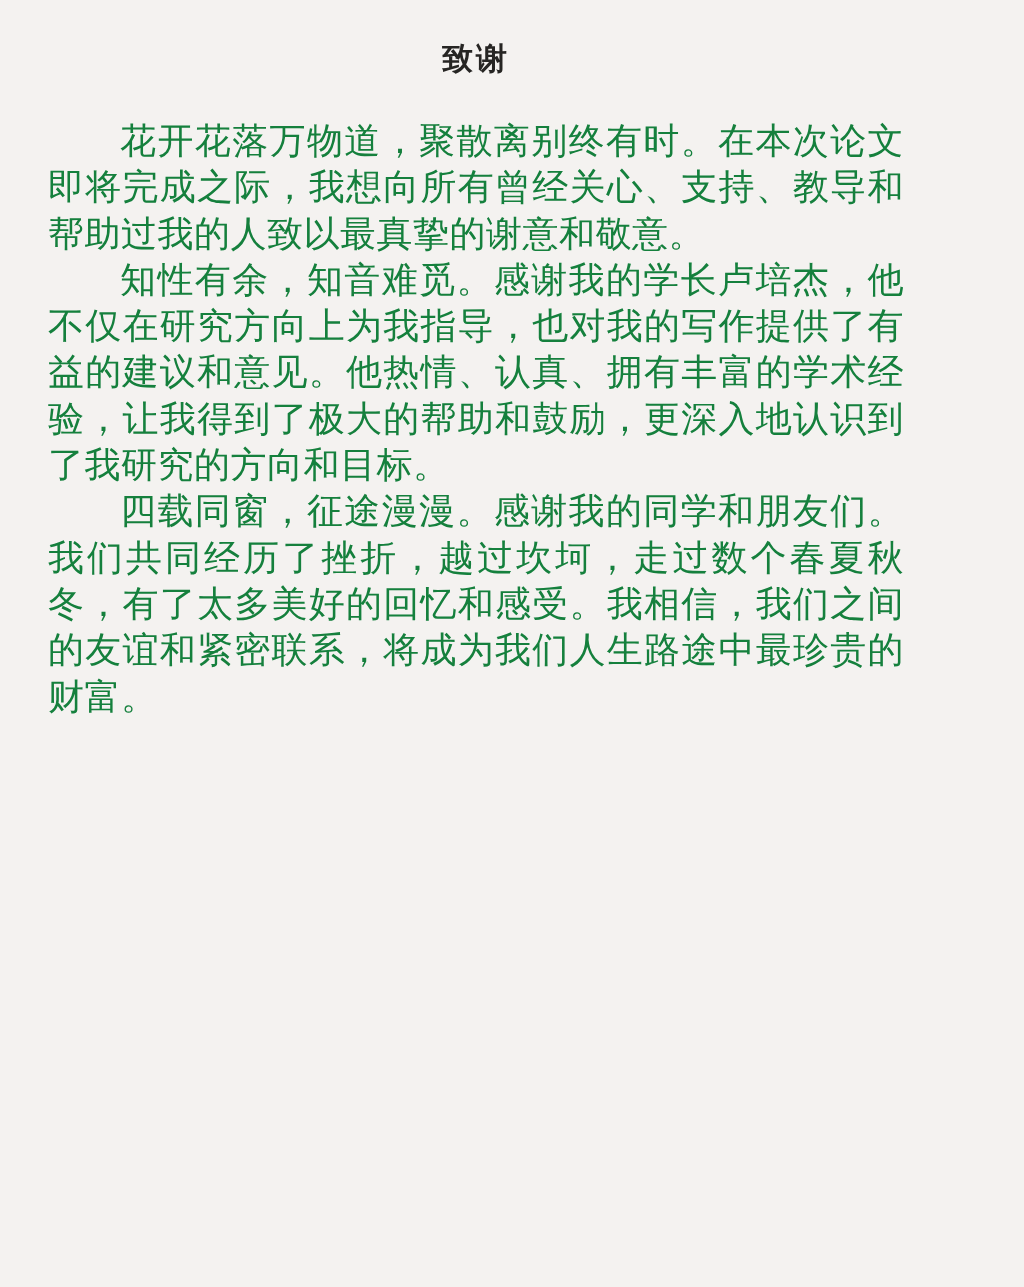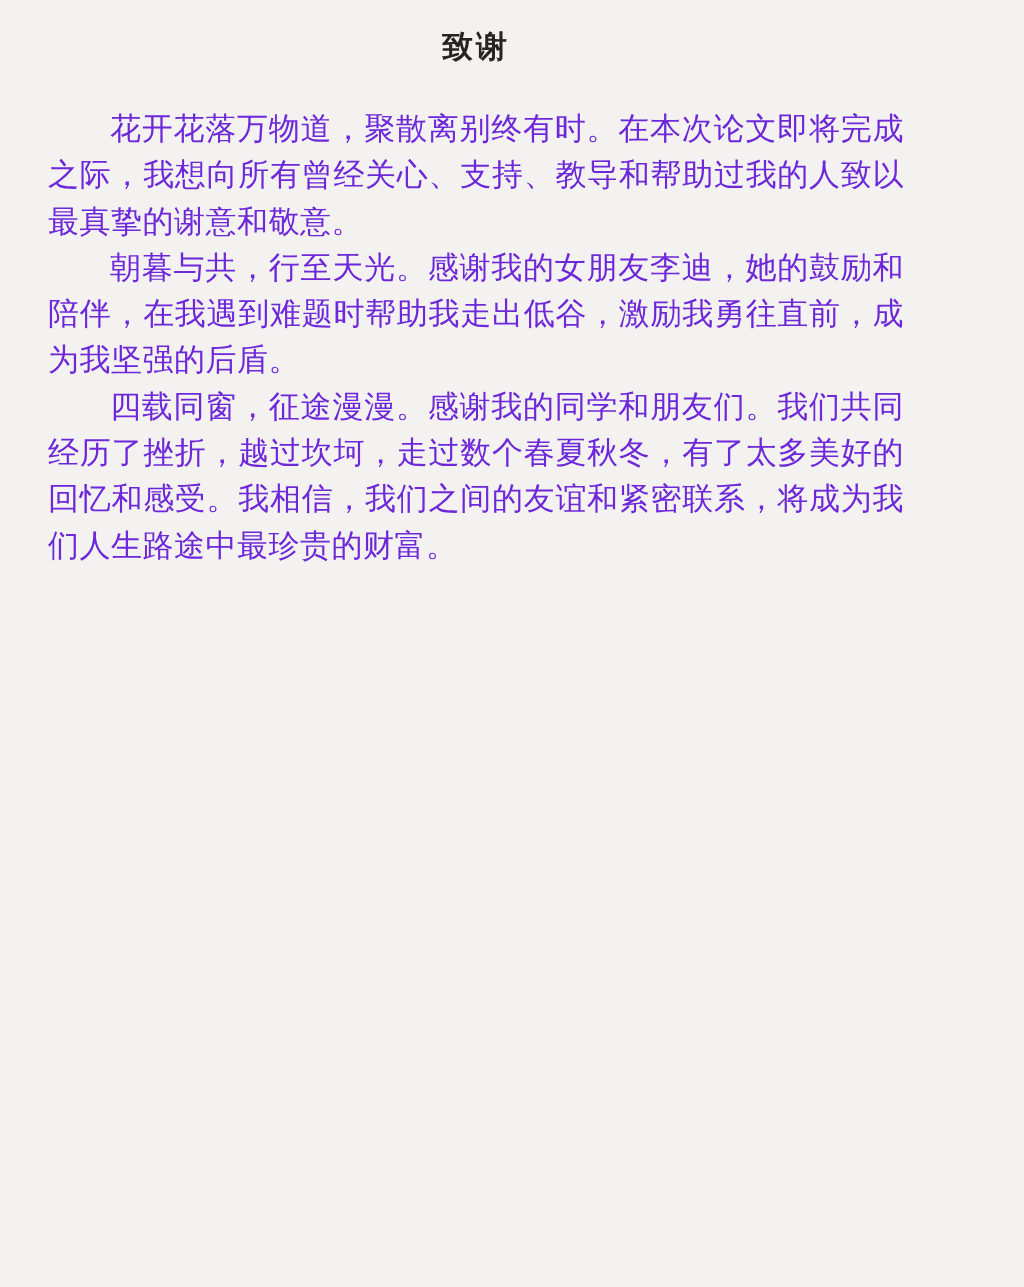--- a/index.html
+++ b/index.html
@@ -10,47 +10,47 @@
     width: 1024px;
     height: 1287px;
     background: #f4f2f0;
     font-family: "Liberation Sans", "DejaVu Sans", sans-serif;
     overflow: hidden;
   }
   .page {
     box-sizing: border-box;
     width: 952px;
     height: 1287px;
-    padding: 26px 48px 20px 48px;
+    padding: 38px 48px 20px 48px;
   }
   .doc-title {
     margin: 0 0 38px 0;
     text-align: center;
     font-size: 31px;
     font-weight: 700;
     letter-spacing: 3px;
     color: #262523;
   }
   .content p {
     margin: 0;
-    font-size: 31px;
+    font-size: 36px;
     line-height: 46.3px;
     font-weight: 500;
-    color: #6d28d9;
+    color: #15803d;
     text-align: justify;
     text-justify: inter-ideograph;
     text-indent: 2em;
     letter-spacing: 0.5px;
   }
 </style>
 </head>
 <body>
 
 <div class="page">
   <h1 class="doc-title">致谢</h1>
 
   <div class="content">
     <p>花开花落万物道，聚散离别终有时。在本次论文即将完成之际，我想向所有曾经关心、支持、教导和帮助过我的人致以最真挚的谢意和敬意。</p>
-    <p>朝暮与共，行至天光。感谢我的女朋友李迪，她的鼓励和陪伴，在我遇到难题时帮助我走出低谷，激励我勇往直前，成为我坚强的后盾。</p>
+    <p>知性有余，知音难觅。感谢我的学长卢培杰，他不仅在研究方向上为我指导，也对我的写作提供了有益的建议和意见。他热情、认真、拥有丰富的学术经验，让我得到了极大的帮助和鼓励，更深入地认识到了我研究的方向和目标。</p>
     <p>四载同窗，征途漫漫。感谢我的同学和朋友们。我们共同经历了挫折，越过坎坷，走过数个春夏秋冬，有了太多美好的回忆和感受。我相信，我们之间的友谊和紧密联系，将成为我们人生路途中最珍贵的财富。</p>
 
   </div>
 </div>
 
 </body></html>

